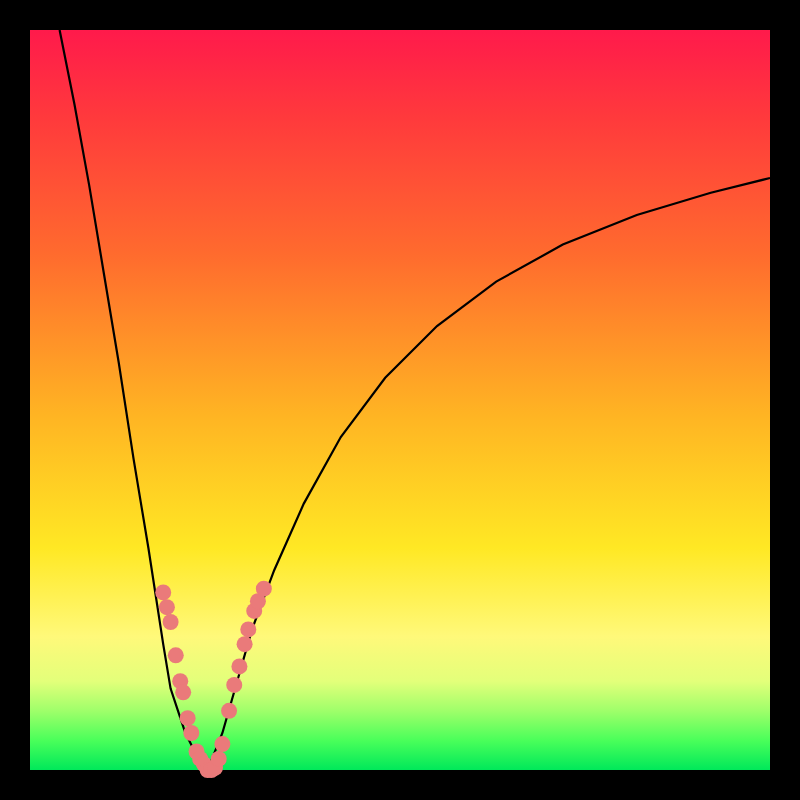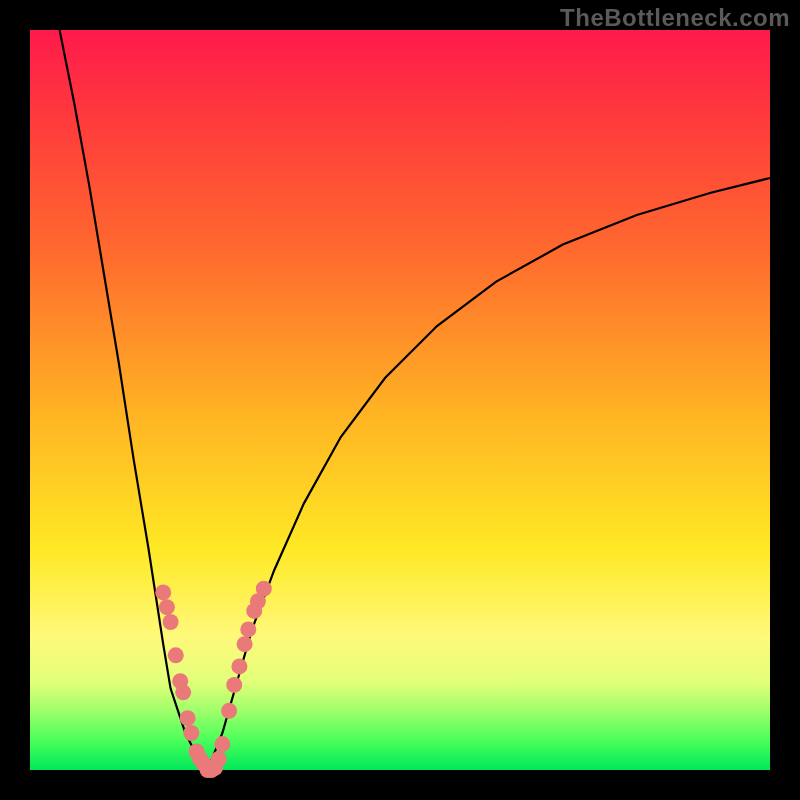--- a/index.html
+++ b/index.html
@@ -97,14 +97,13 @@
         <circle cx="204.24" cy="654.90" r="8" class="marker" fill="#ea7a7a"></circle>
         <circle cx="209.42" cy="636.40" r="8" class="marker" fill="#ea7a7a"></circle>
         <circle cx="214.60" cy="614.20" r="8" class="marker" fill="#ea7a7a"></circle>
         <circle cx="218.30" cy="599.40" r="8" class="marker" fill="#ea7a7a"></circle>
         <circle cx="224.22" cy="580.90" r="8" class="marker" fill="#ea7a7a"></circle>
         <circle cx="227.92" cy="571.28" r="8" class="marker" fill="#ea7a7a"></circle>
         <circle cx="233.84" cy="558.70" r="8" class="marker" fill="#ea7a7a"></circle>
       </g>
   </svg>
 
-  <div class="watermark">TheBottleneck.com</div>
 </div>
 
 </body></html>

